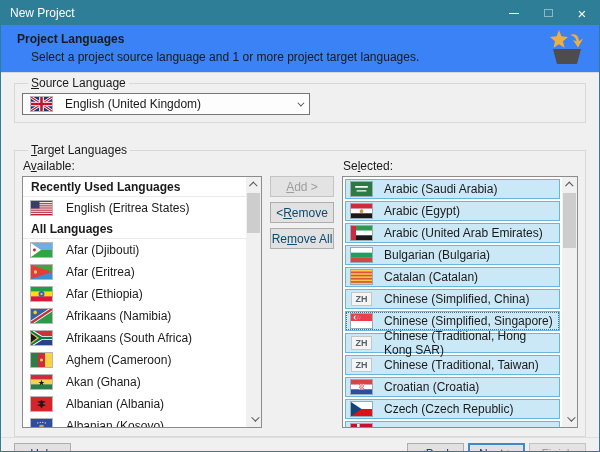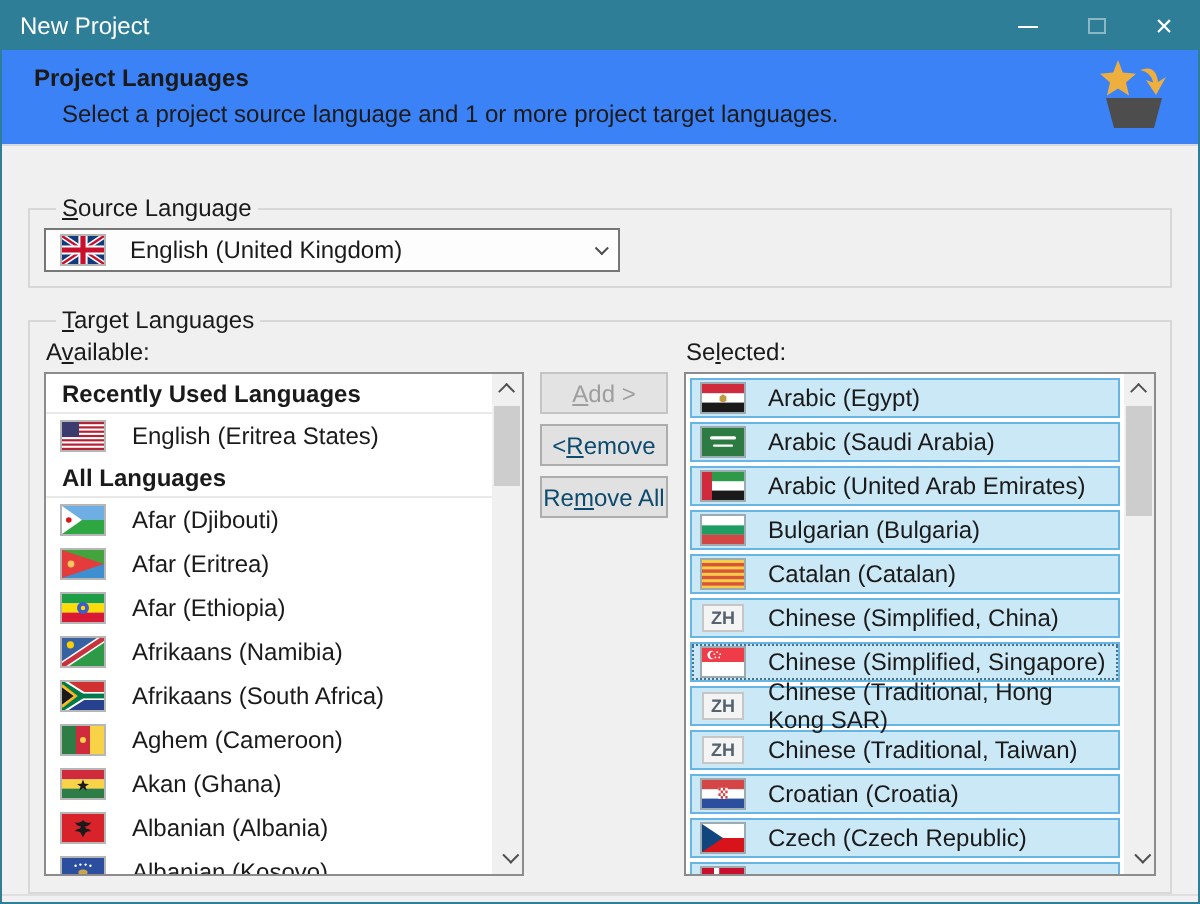--- a/index.html
+++ b/index.html
@@ -16,28 +16,28 @@
   .close-glyph{font-size:15px;line-height:1;}
   
   .header{height:48px;background:#3b82f6;border-bottom:1px solid #D9D9D9;flex:none;position:relative;padding:7px 0 0 16px;}
   .header .h-title{font-weight:bold;}
   .header .h-sub{margin:4px 0 0 14px;}
   .hicon{position:absolute;right:11px;top:3px;width:42px;height:40px;}
   
   .body{flex:1;padding:3px 13px 0;}
   fieldset{border:1px solid #D8D8D8;margin:0;padding:0;}
   legend{padding:0 3px;margin-left:6px;font-size:12px;}
-  .src-fs{padding:2px 7px 7px;margin-top:21px;}
+  .src-fs{padding:2px 7px 7px;}
   .combo{width:288px;height:22px;background:#FDFDFD;border:1px solid #767676;display:flex;align-items:center;padding:0 7px 0 8px;margin-top:1px;}
   .combo .lbl{margin-left:13px;flex:1;}
   .chev{width:6px;height:6px;border-right:1.4px solid #4F4F4F;border-bottom:1.4px solid #4F4F4F;display:inline-block;}
   .chev.down{transform:rotate(45deg) translateY(-2px);}
   .chev.up{transform:rotate(-135deg) translateY(-1px);}
   .chev.small{width:5px;height:5px;}
-  .tgt-fs{margin-top:9px;padding:1px 7px 8px;}
+  .tgt-fs{margin-top:20px;padding:1px 7px 8px;}
   .cols{display:grid;grid-template-columns:240px 64px 1fr;column-gap:8px;}
   .col-label{height:15px;margin:1px 0 2px 1px;}
   .btn-col{display:flex;flex-direction:column;gap:5px;padding-top:18px;}
   
   .list{background:#fff;border:1px solid #8C8C8C;height:252px;display:flex;overflow:hidden;}
   .rows{flex:1;overflow:hidden;}
   .sel-rows{padding:2px;}
   .sb{width:15px;background:#F0F0F0;position:relative;flex:none;display:flex;flex-direction:column;justify-content:space-between;align-items:center;padding:5px 0;}
   .sb-thumb{position:absolute;left:1px;width:13px;background:#CDCDCD;}
   .lst-header{height:20px;display:flex;align-items:center;padding:0 8px;font-weight:bold;border-bottom:1px solid #E9E9E9;}
@@ -235,34 +235,34 @@
           <button class="btn disabled"><u>A</u>dd &gt;</button>
           <button class="btn">&lt; <u>R</u>emove</button>
           <button class="btn">Re<u>m</u>ove All</button>
         </div>
         <div>
           <div class="col-label">Se<u>l</u>ected:</div>
           <div class="list">
             <div class="rows sel-rows">
                 <div class="sel-item">
                   <span class="flag"><svg width="21" height="14" viewBox="0 0 21 14">
+                      <rect width="21" height="14" fill="#2D7A43"></rect>
+                      <rect x="4" y="4.1" width="13" height="1.7" rx=".8" fill="#fff"></rect>
+                      <rect x="5.5" y="8.3" width="10" height="1.1" rx=".5" fill="#fff"></rect>
+                    </svg></span>
+                  <span class="lbl">Arabic (Saudi Arabia)</span>
+                </div>
+                <div class="sel-item">
+                  <span class="flag"><svg width="21" height="14" viewBox="0 0 21 14">
                       <rect width="21" height="4.7" fill="#D02B3C"></rect>
                       <rect y="4.7" width="21" height="4.7" fill="#fff"></rect>
                       <rect y="9.3" width="21" height="4.7" fill="#1A1A1A"></rect>
                       <path d="M10.5,5.1l1.7,1.1v2.3l-1.7,.8-1.7-.8V6.2Z" fill="#C09A3E"></path>
                     </svg></span>
                   <span class="lbl">Arabic (Egypt)</span>
-                </div>
-                <div class="sel-item">
-                  <span class="flag"><svg width="21" height="14" viewBox="0 0 21 14">
-                      <rect width="21" height="14" fill="#2D7A43"></rect>
-                      <rect x="4" y="4.1" width="13" height="1.7" rx=".8" fill="#fff"></rect>
-                      <rect x="5.5" y="8.3" width="10" height="1.1" rx=".5" fill="#fff"></rect>
-                    </svg></span>
-                  <span class="lbl">Arabic (Saudi Arabia)</span>
                 </div>
                 <div class="sel-item">
                   <span class="flag"><svg width="21" height="14" viewBox="0 0 21 14">
                       <rect x="5" width="16" height="4.7" fill="#2E9A47"></rect>
                       <rect x="5" y="4.7" width="16" height="4.7" fill="#fff"></rect>
                       <rect x="5" y="9.3" width="16" height="4.7" fill="#1A1A1A"></rect>
                       <rect width="5" height="14" fill="#D02B3C"></rect>
                     </svg></span>
                   <span class="lbl">Arabic (United Arab Emirates)</span>
                 </div>

